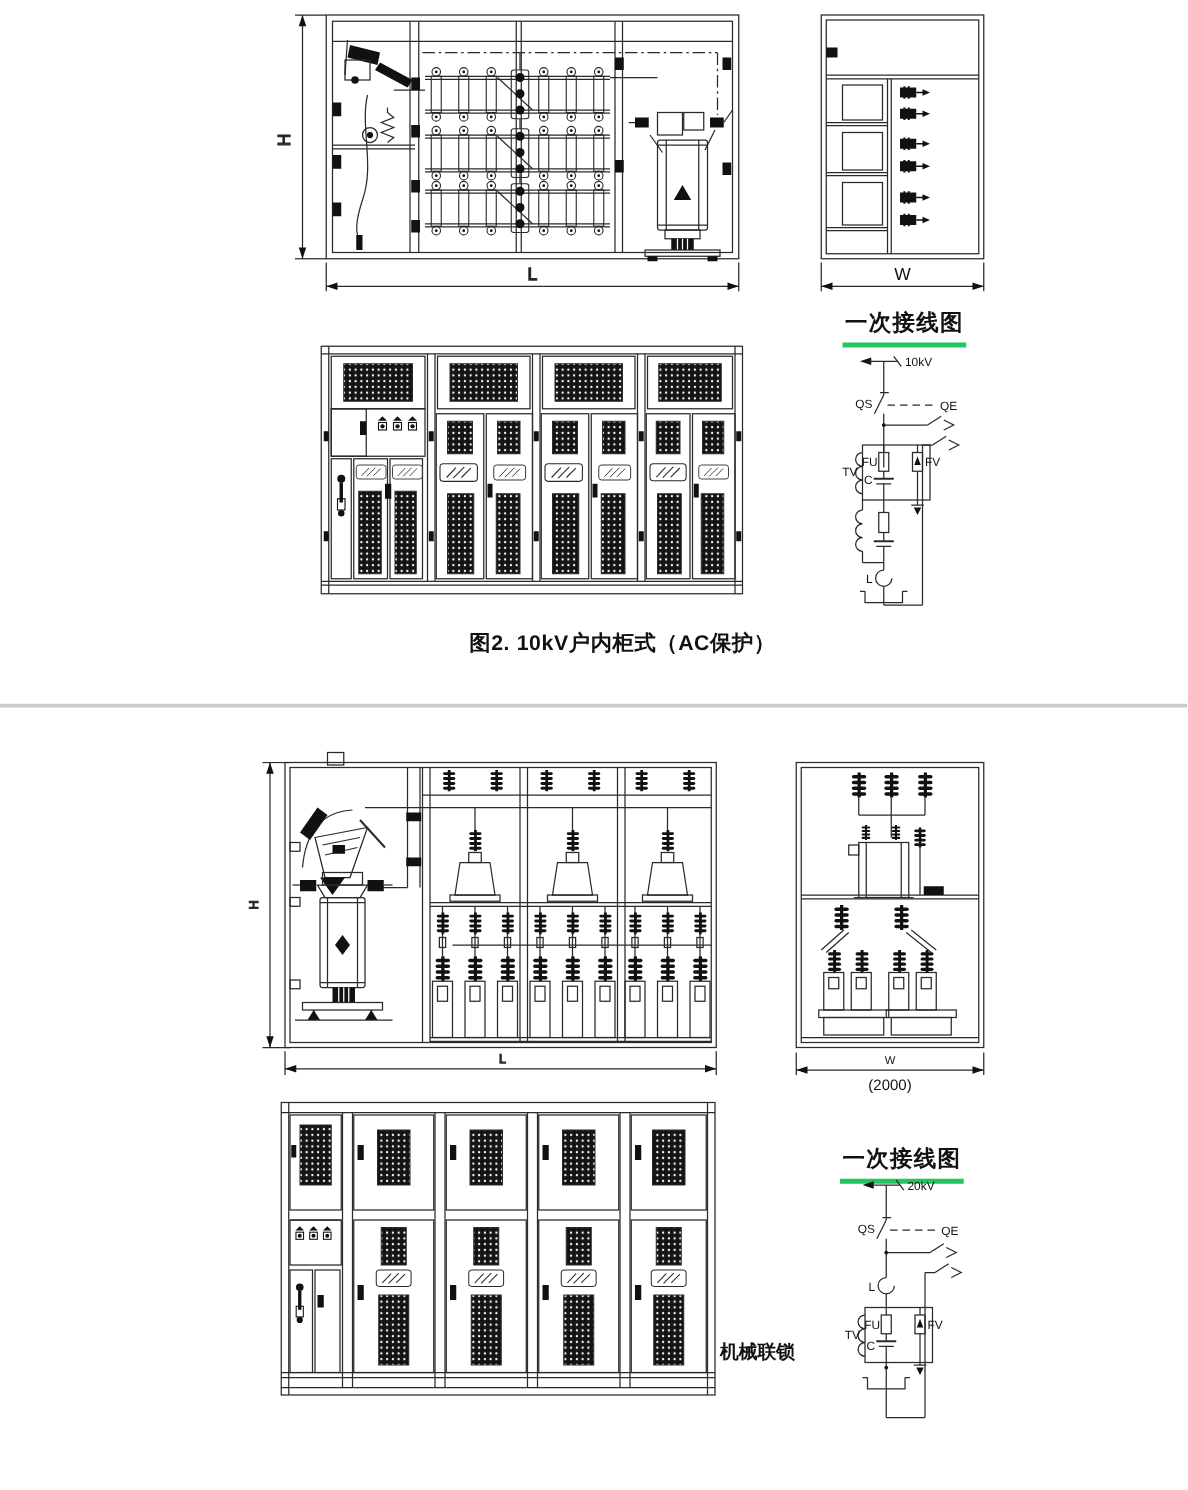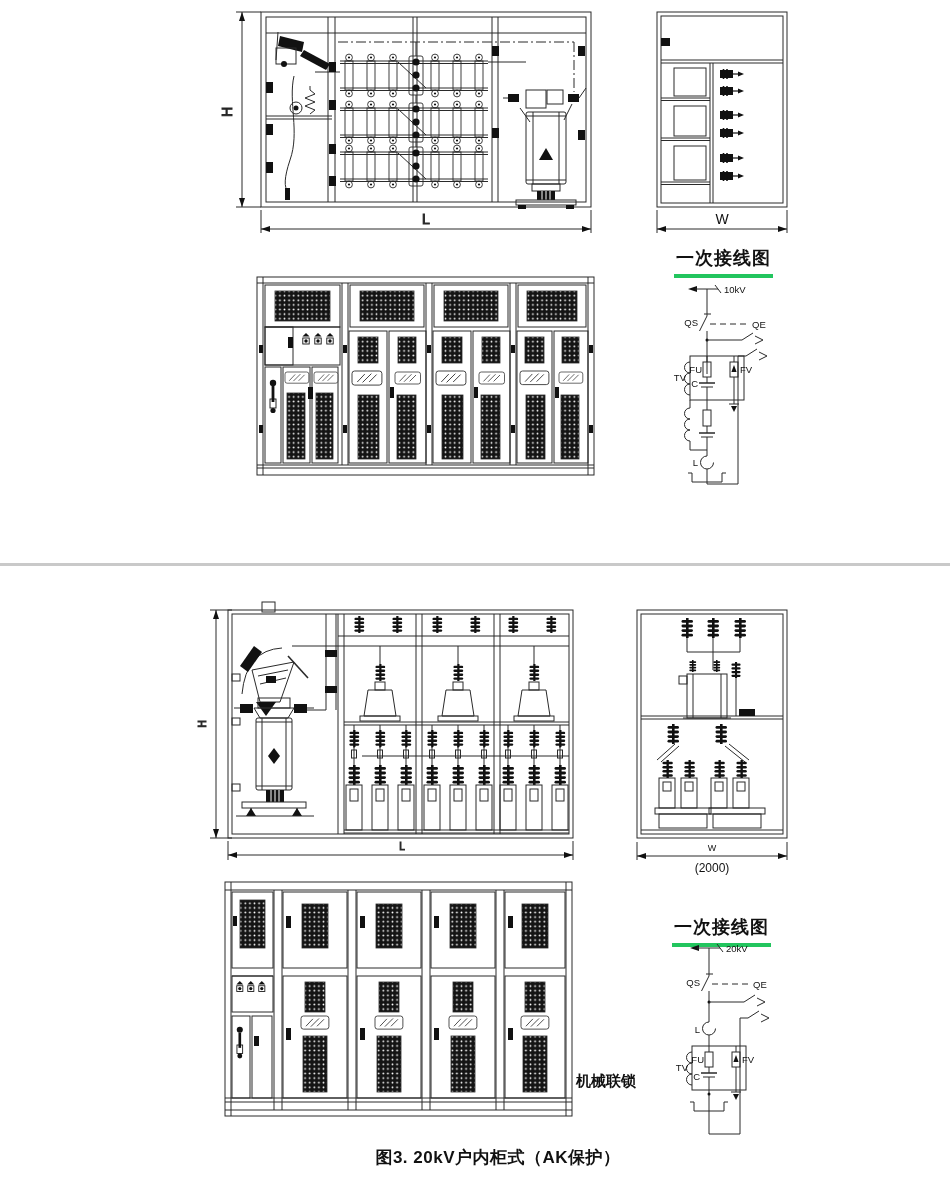--- a/index.html
+++ b/index.html
@@ -389,20 +389,21 @@
         <rect class="f" x="93" y="150" width="4" height="8"></rect>
     <rect class="f" x="177" y="70" width="4" height="8"></rect>
         <rect class="f" x="177" y="150" width="4" height="8"></rect>
     <rect class="f" x="261" y="70" width="4" height="8"></rect>
         <rect class="f" x="261" y="150" width="4" height="8"></rect>
     <rect class="f" x="339" y="70" width="4" height="8"></rect>
         <rect class="f" x="339" y="150" width="4" height="8"></rect>
   </g>
 </svg>
 
+<div class="abs caption" style="left:318px;top:503px">图2. 10kV户内柜式（AC保护）</div>
 
 <div class="abs divider"></div>
 
 <svg class="abs" style="left:196px;top:598px" width="404" height="268" viewBox="0 0 404 268">
   <g class="s">
 
     <line x1="14" y1="12" x2="36" y2="12"></line>
         <line x1="14" y1="240" x2="36" y2="240"></line>
     <line x1="20" y1="12" x2="20" y2="240"></line>
     <path class="f" d="M20,12 l-3,9 h6 Z"></path>
@@ -770,15 +771,14 @@
     <rect class="s" x="285" y="98" width="60" height="122"></rect>
     <rect class="grille" x="305" y="104" width="20" height="30"></rect>
     <use href="#windowGlyph" transform="translate(301,138) scale(.82)"></use>
     <rect class="grille" x="303" y="158" width="24" height="56"></rect>
     <rect class="f" x="288" y="150" width="5" height="12"></rect>
   </g>
 </svg>
 
 <div class="abs interlock" style="left:576px;top:1072px">机械联锁</div>
 
-<div class="abs caption" style="left:318px;top:1146px">图3. 20kV户内柜式（AK保护）</div>
 
 </div>
 
 </body></html>

